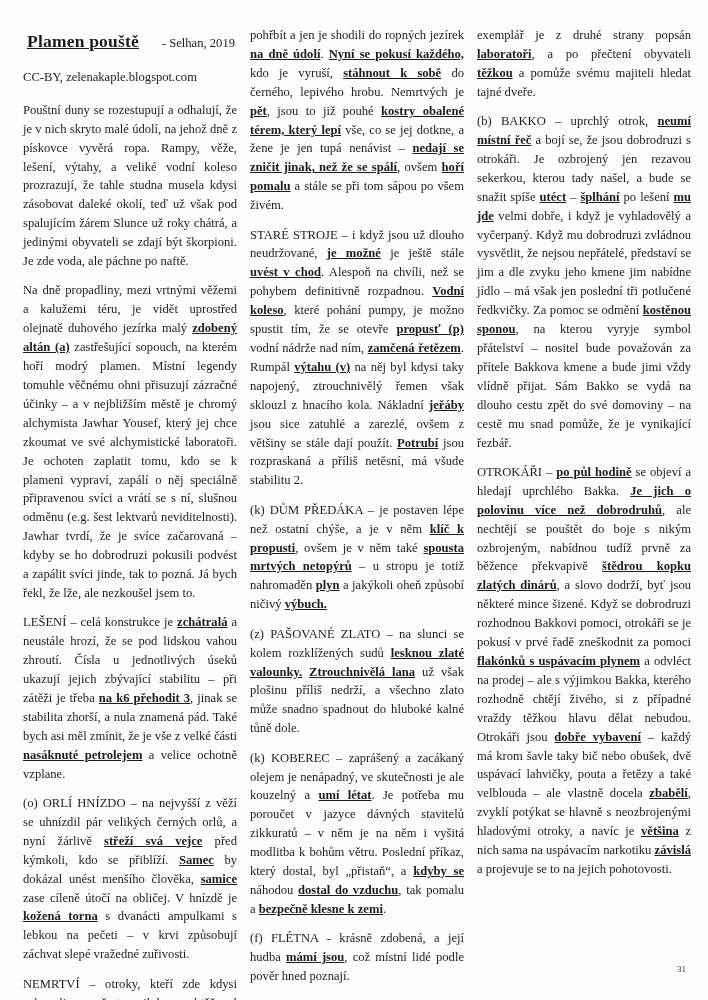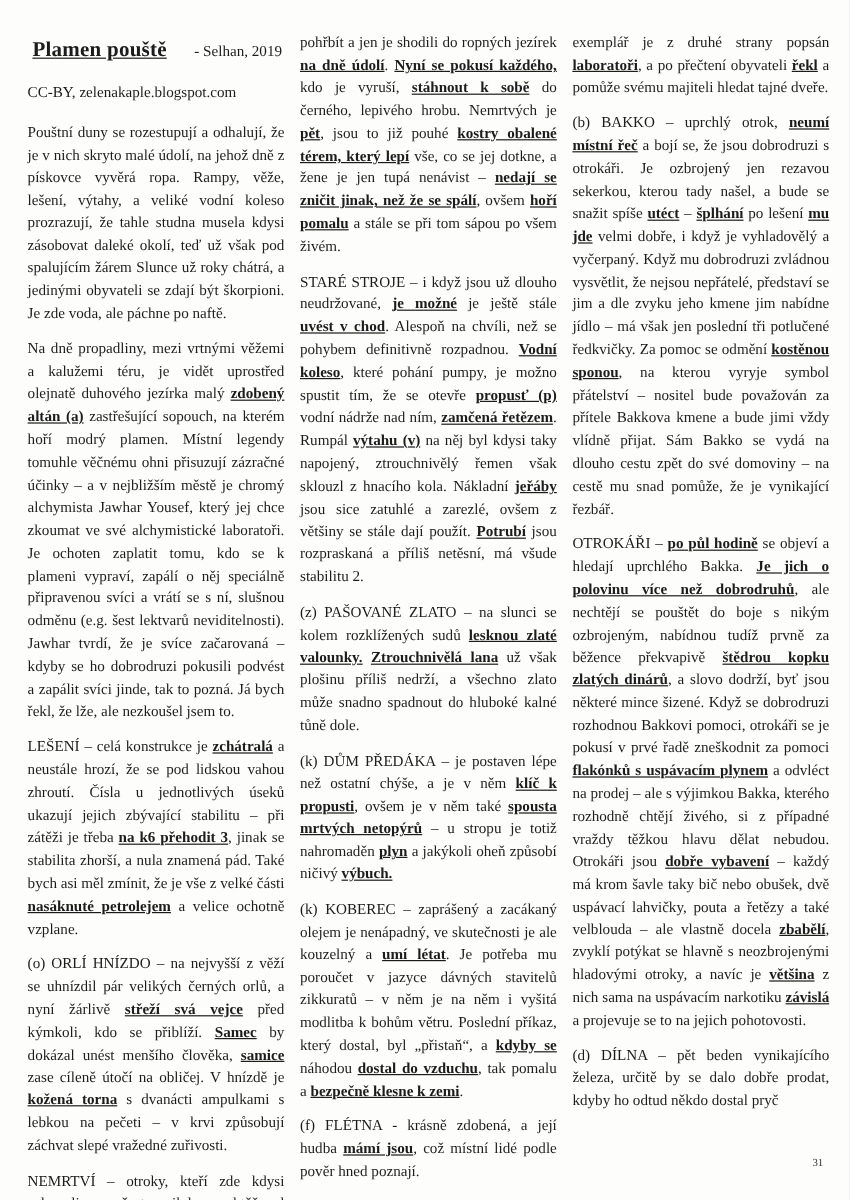--- a/index.html
+++ b/index.html
@@ -71,27 +71,26 @@
       </div>
     <p><span>Pouštní duny se rozestupují a odhalují, že je v nich skryto malé údolí, na jehož dně z pískovce vyvěrá ropa. Rampy, věže, lešení, výtahy, a veliké vodní koleso prozrazují, že tahle studna musela kdysi zásobovat daleké okolí, teď už však pod spalujícím žárem Slunce už roky chátrá, a jedinými obyvateli se zdají být škorpioni. Je zde voda, ale páchne po naftě.</span></p>
         <p><span>Na dně propadliny, mezi vrtnými věžemi a kalužemi téru, je vidět uprostřed olejnatě duhového jezírka malý </span><b>zdobený altán (a)</b><span> zastřešující sopouch, na kterém hoří modrý plamen. Místní legendy tomuhle věčnému ohni přisuzují zázračné účinky – a v nejbližším městě je chromý alchymista Jawhar Yousef, který jej chce zkoumat ve své alchymistické laboratoři. Je ochoten zaplatit tomu, kdo se k plameni vypraví, zapálí o něj speciálně připravenou svíci a vrátí se s ní, slušnou odměnu (e.g. šest lektvarů neviditelnosti). Jawhar tvrdí, že je svíce začarovaná – kdyby se ho dobrodruzi pokusili podvést a zapálit svíci jinde, tak to pozná. Já bych řekl, že lže, ale nezkoušel jsem to.</span></p>
         <p><span>LEŠENÍ – celá konstrukce je </span><b>zchátralá</b><span> a neustále hrozí, že se pod lidskou vahou zhroutí. Čísla u jednotlivých úseků ukazují jejich zbývající stabilitu – při zátěži je třeba </span><b>na k6 přehodit 3</b><span>, jinak se stabilita zhorší, a nula znamená pád. Také bych asi měl zmínit, že je vše z velké části </span><b>nasáknuté petrolejem</b><span> a velice ochotně vzplane.</span></p>
         <p><span>(o) ORLÍ HNÍZDO – na nejvyšší z věží se uhnízdil pár velikých černých orlů, a nyní žárlivě </span><b>střeží svá vejce</b><span> před kýmkoli, kdo se přiblíží. </span><b>Samec</b><span> by dokázal unést menšího člověka, </span><b>samice</b><span> zase cíleně útočí na obličej. V hnízdě je </span><b>kožená torna</b><span> s dvanácti ampulkami s lebkou na pečeti – v krvi způsobují záchvat slepé vražedné zuřivosti.</span></p>
         <p><span>NEMRTVÍ – otroky, kteří zde kdysi zahynuli, se často nikdo neobtěžoval řádně</span></p>
       </div>
     <div class="col">
         <p><span>pohřbít a jen je shodili do ropných jezírek </span><b>na dně údolí</b><span>. </span><b>Nyní se pokusí každého,</b><span> kdo je vyruší, </span><b>stáhnout k sobě</b><span> do černého, lepivého hrobu. Nemrtvých je </span><b>pět</b><span>, jsou to již pouhé </span><b>kostry obalené térem, který lepí</b><span> vše, co se jej dotkne, a žene je jen tupá nenávist – </span><b>nedají se zničit jinak, než že se spálí</b><span>, ovšem </span><b>hoří pomalu</b><span> a stále se při tom sápou po všem živém.</span></p>
         <p><span>STARÉ STROJE – i když jsou už dlouho neudržované, </span><b>je možné</b><span> je ještě stále </span><b>uvést v chod</b><span>. Alespoň na chvíli, než se pohybem definitivně rozpadnou. </span><b>Vodní koleso</b><span>, které pohání pumpy, je možno spustit tím, že se otevře </span><b>propusť (p)</b><span> vodní nádrže nad ním, </span><b>zamčená řetězem</b><span>. Rumpál </span><b>výtahu (v)</b><span> na něj byl kdysi taky napojený, ztrouchnivělý řemen však sklouzl z hnacího kola. Nákladní </span><b>jeřáby</b><span> jsou sice zatuhlé a zarezlé, ovšem z většiny se stále dají použít. </span><b>Potrubí</b><span> jsou rozpraskaná a příliš netěsní, má všude stabilitu 2.</span></p>
+        <p><span>(k) DŮM PŘEDÁKA – je postaven lépe než ostatní chýše, a je v něm </span><b>klíč k propusti</b><span>, ovšem je v něm také </span><b>spousta mrtvých netopýrů</b><span> – u stropu je totiž nahromaděn </span><b>plyn</b><span> a jakýkoli oheň způsobí ničivý </span><b>výbuch.</b></p>
         <p><span>(z) PAŠOVANÉ ZLATO – na slunci se kolem rozklížených sudů </span><b>lesknou zlaté valounky.</b><span> </span><b>Ztrouchnivělá lana</b><span> už však plošinu příliš nedrží, a všechno zlato může snadno spadnout do hluboké kalné tůně dole.</span></p>
-        <p><span>(k) DŮM PŘEDÁKA – je postaven lépe než ostatní chýše, a je v něm </span><b>klíč k propusti</b><span>, ovšem je v něm také </span><b>spousta mrtvých netopýrů</b><span> – u stropu je totiž nahromaděn </span><b>plyn</b><span> a jakýkoli oheň způsobí ničivý </span><b>výbuch.</b></p>
         <p><span>(k) KOBEREC – zaprášený a zacákaný olejem je nenápadný, ve skutečnosti je ale kouzelný a </span><b>umí létat</b><span>. Je potřeba mu poroučet v jazyce dávných stavitelů zikkuratů – v něm je na něm i vyšitá modlitba k bohům větru. Poslední příkaz, který dostal, byl „přistaň“, a </span><b>kdyby se</b><span> náhodou </span><b>dostal do vzduchu</b><span>, tak pomalu a </span><b>bezpečně klesne k zemi</b><span>.</span></p>
         <p><span>(f) FLÉTNA - krásně zdobená, a její hudba </span><b>mámí jsou</b><span>, což místní lidé podle pověr hned poznají.</span></p>
         <p><span>(t) TRILOBIT - zkamenělin se v údolí nachází více, ale tenhle krásně zachovalý</span></p>
       </div>
     <div class="col">
-        <p><span>exemplář je z druhé strany popsán </span><b>laboratoři</b><span>, a po přečtení obyvateli </span><b>řekl</b><span> a pomůže svému majiteli hledat tajné dveře.</span></p>
+        <p><span>exemplář je z druhé strany popsán </span><b>laboratoři</b><span>, a po přečtení obyvateli </span><b>těžkou</b><span> a pomůže svému majiteli hledat tajné dveře.</span></p>
         <p><span>(b) BAKKO – uprchlý otrok, </span><b>neumí místní řeč</b><span> a bojí se, že jsou dobrodruzi s otrokáři. Je ozbrojený jen rezavou sekerkou, kterou tady našel, a bude se snažit spíše </span><b>utéct</b><span> – </span><b>šplhání</b><span> po lešení </span><b>mu jde</b><span> velmi dobře, i když je vyhladovělý a vyčerpaný. Když mu dobrodruzi zvládnou vysvětlit, že nejsou nepřátelé, představí se jim a dle zvyku jeho kmene jim nabídne jídlo – má však jen poslední tři potlučené ředkvičky. Za pomoc se odmění </span><b>kostěnou sponou</b><span>, na kterou vyryje symbol přátelství – nositel bude považován za přítele Bakkova kmene a bude jimi vždy vlídně přijat. Sám Bakko se vydá na dlouho cestu zpět do své domoviny – na cestě mu snad pomůže, že je vynikající řezbář.</span></p>
         <p><span>OTROKÁŘI – </span><b>po půl hodině</b><span> se objeví a hledají uprchlého Bakka. </span><b>Je jich o polovinu více než dobrodruhů</b><span>, ale nechtějí se pouštět do boje s nikým ozbrojeným, nabídnou tudíž prvně za běžence překvapivě </span><b>štědrou kopku zlatých dinárů</b><span>, a slovo dodrží, byť jsou některé mince šizené. Když se dobrodruzi rozhodnou Bakkovi pomoci, otrokáři se je pokusí v prvé řadě zneškodnit za pomoci </span><b>flakónků s uspávacím plynem</b><span> a odvléct na prodej – ale s výjimkou Bakka, kterého rozhodně chtějí živého, si z případné vraždy těžkou hlavu dělat nebudou. Otrokáři jsou </span><b>dobře vybavení</b><span> – každý má krom šavle taky bič nebo obušek, dvě uspávací lahvičky, pouta a řetězy a také velblouda – ale vlastně docela </span><b>zbabělí</b><span>, zvyklí potýkat se hlavně s neozbrojenými hladovými otroky, a navíc je </span><b>většina</b><span> z nich sama na uspávacím narkotiku </span><b>závislá</b><span> a projevuje se to na jejich pohotovosti.</span></p>
-        <p><span>(d) DÍLNA – pět beden vynikajícího železa, určitě by se dalo dobře prodat, kdyby ho odtud někdo dostal pryč</span></p>
       </div>
   </div>
   <div class="page-number">31</div>
 </div>
 
 </body></html>

